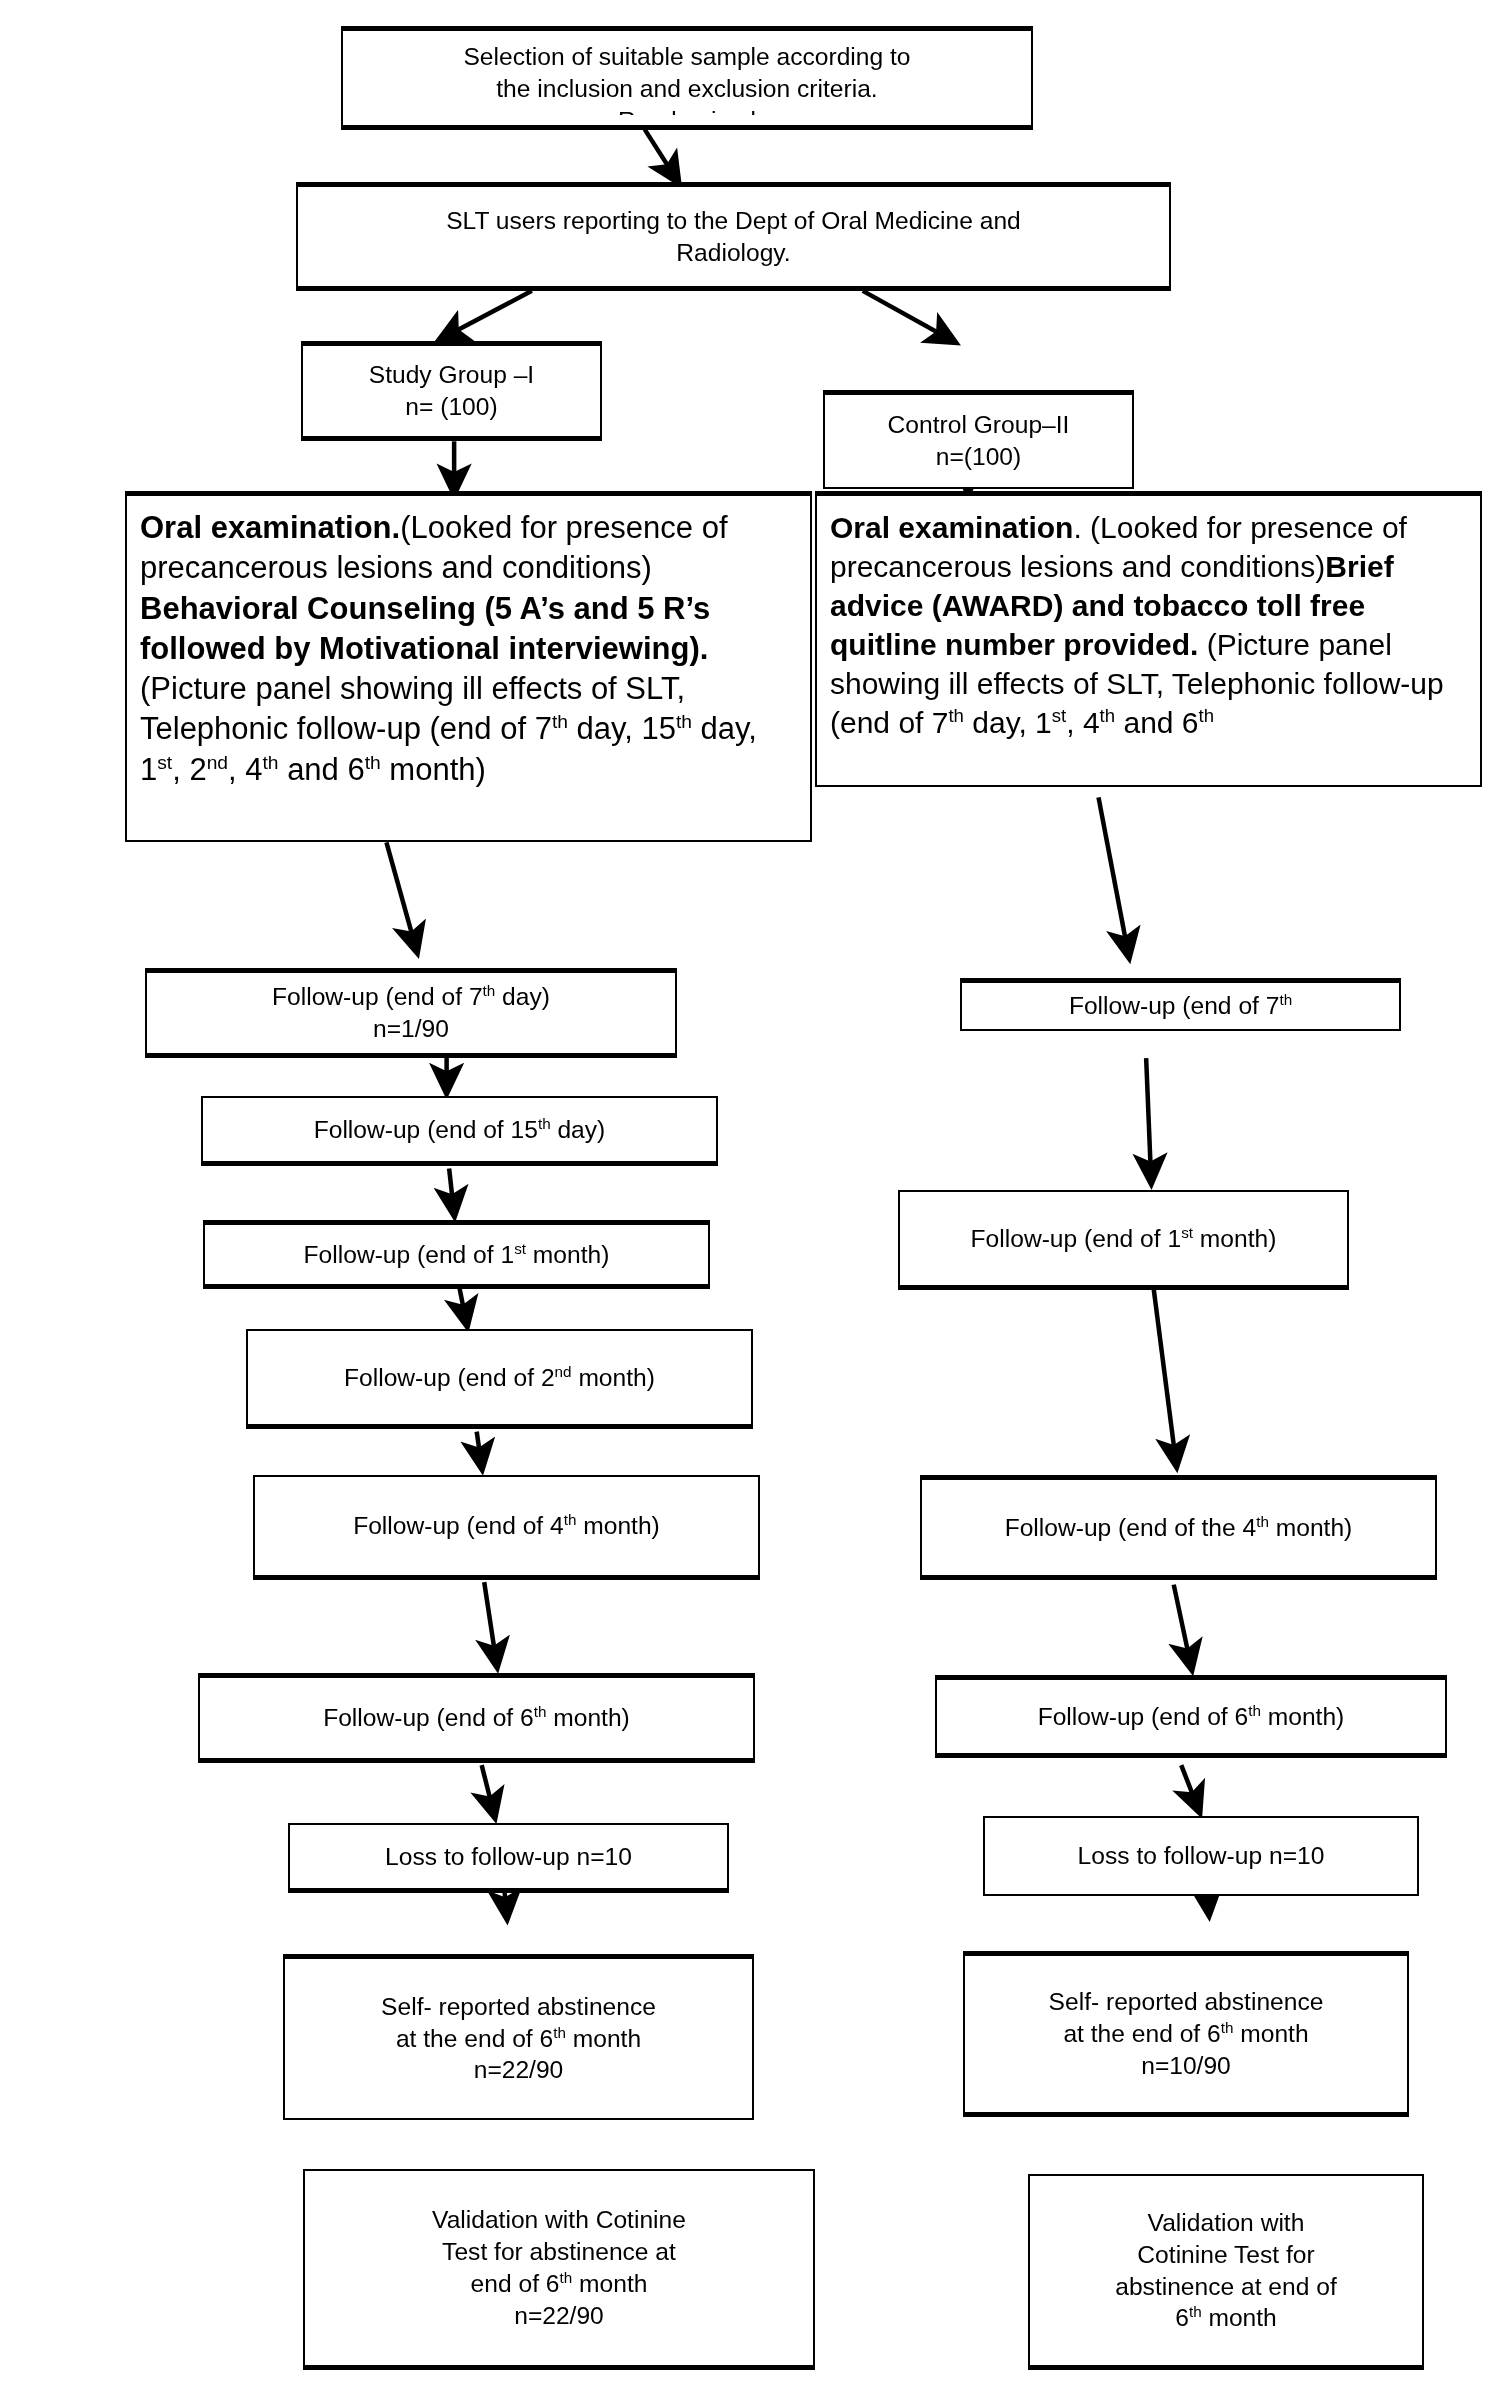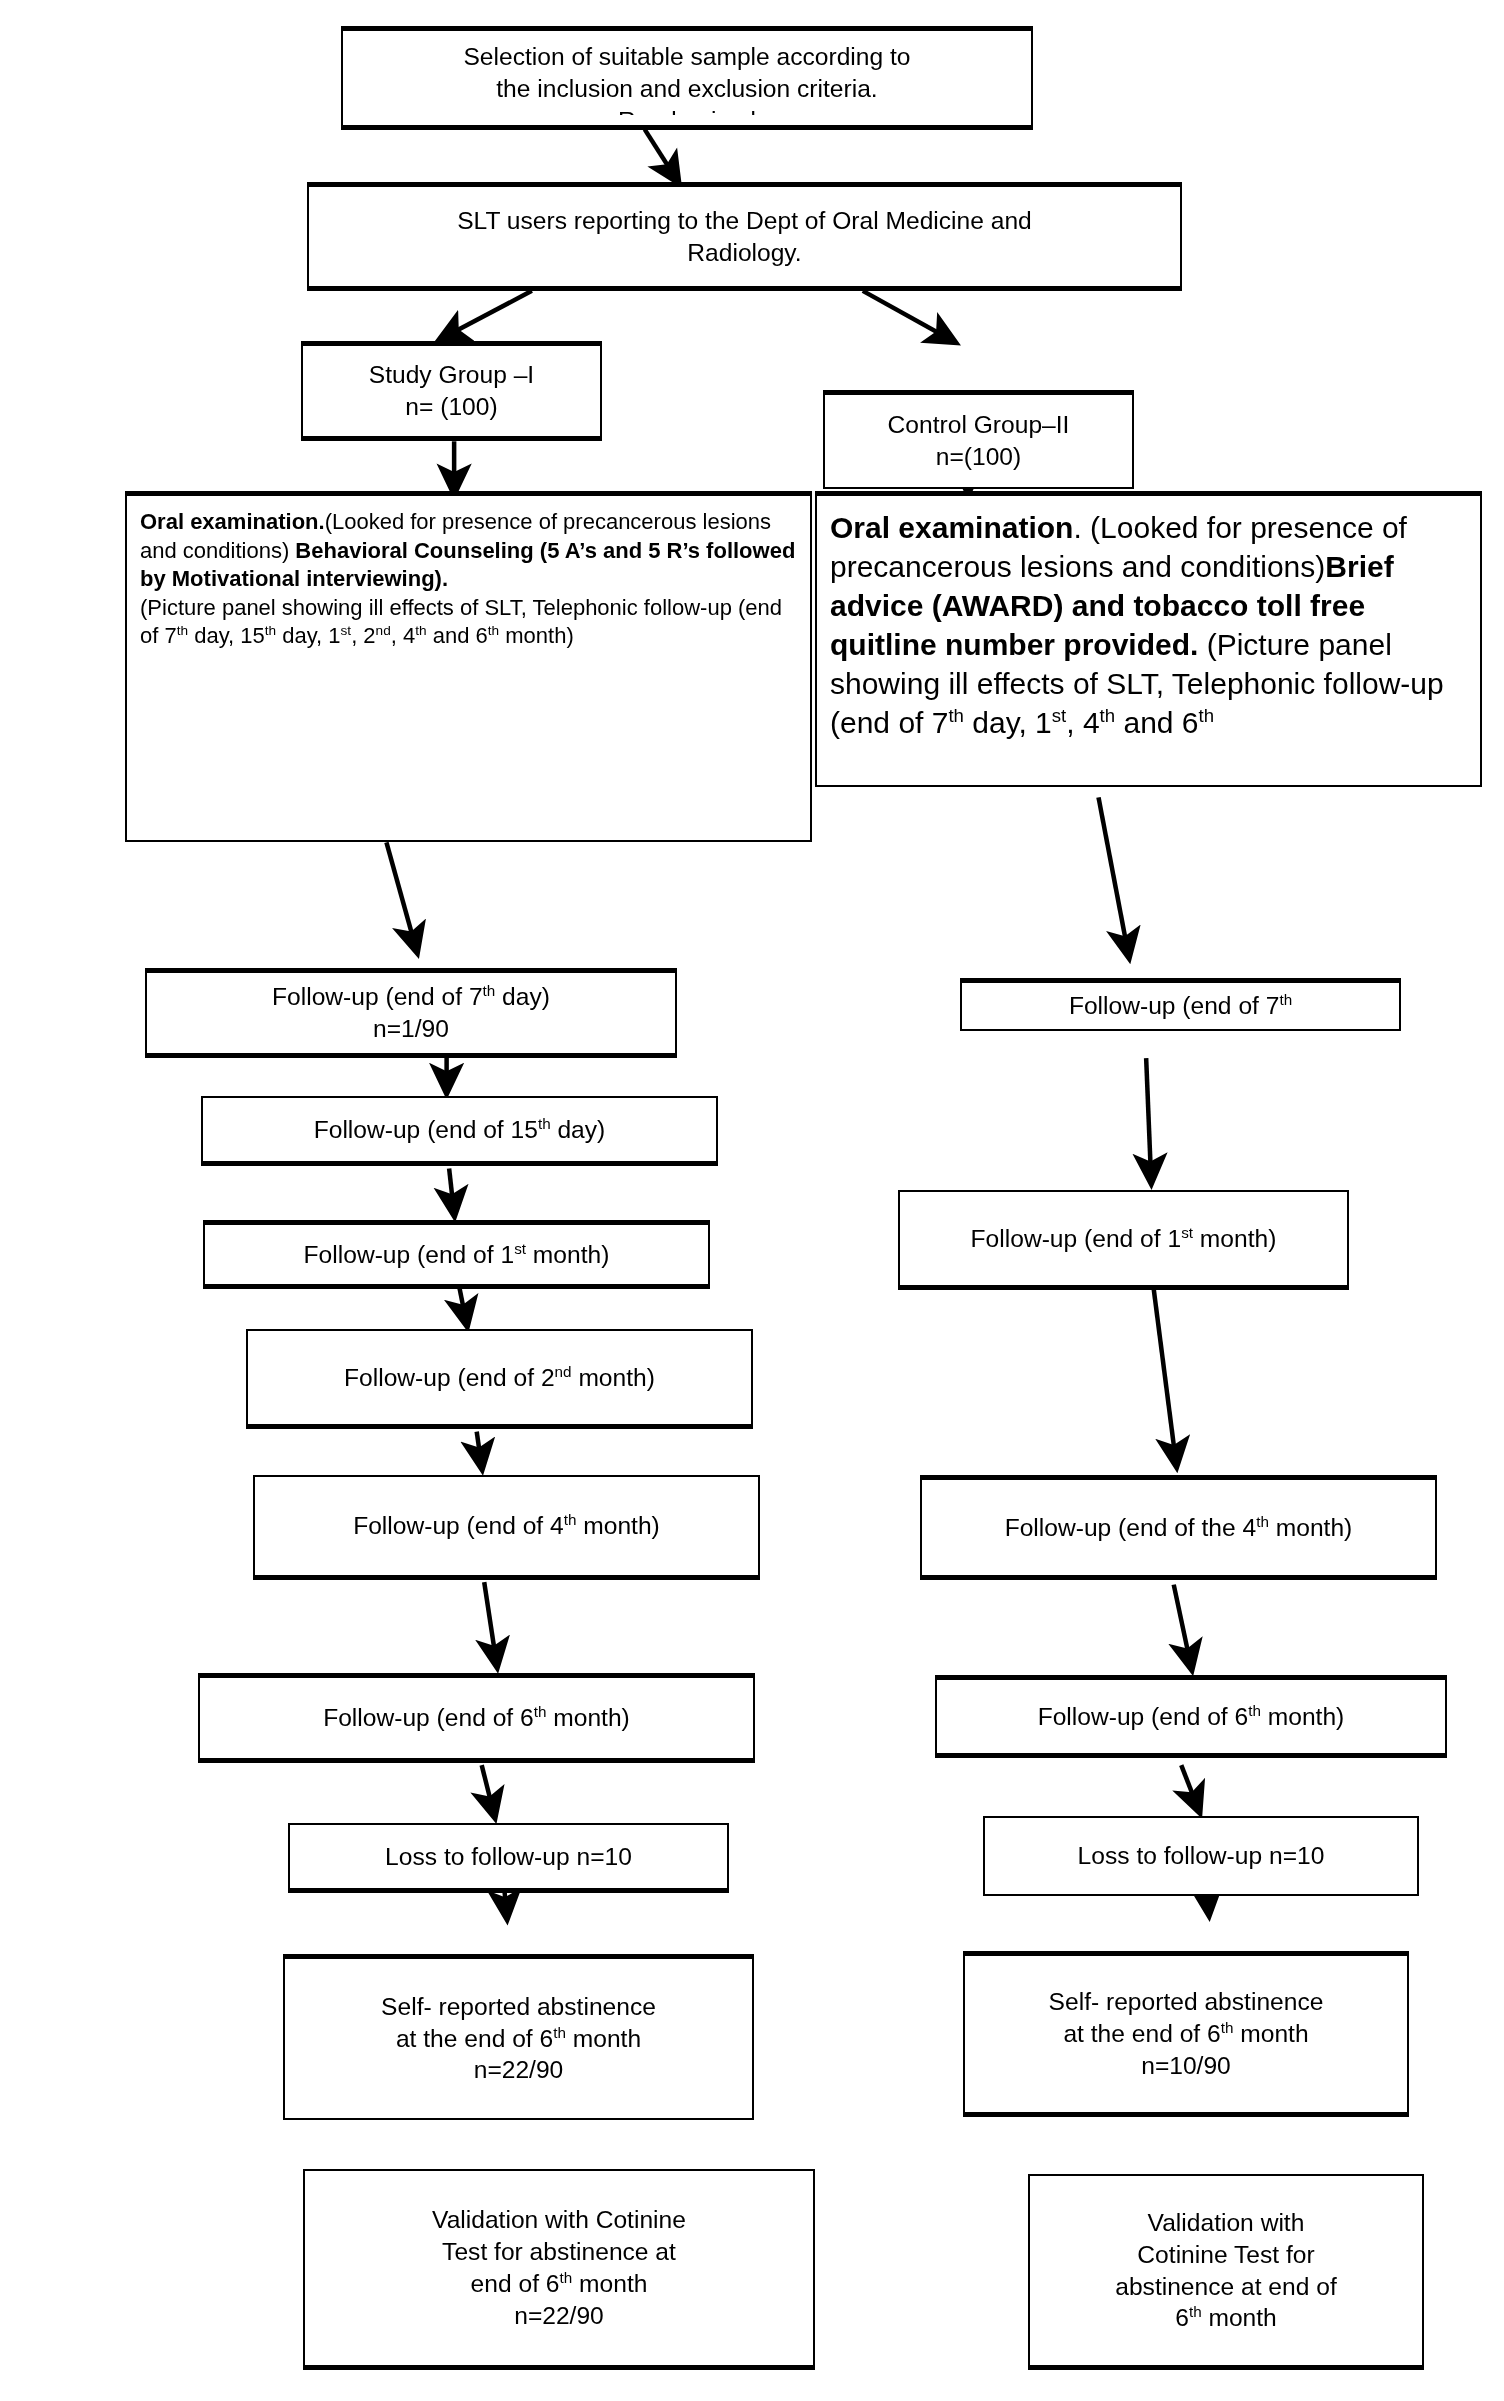--- a/index.html
+++ b/index.html
@@ -91,42 +91,42 @@
   </svg>
 
   <div class="node heavy" style="left:341px;top:26px;width:692px;height:104px;">
     <div class="txt">
       <span>Selection of suitable sample according to</span><br>
       <span>the inclusion and exclusion criteria.</span>
       <span class="clip-line">Randomized</span>
     </div>
   </div>
 
-  <div class="node heavy-top heavy-bot" style="left:307px;top:182px;width:875px;height:109px;">
+  <div class="node heavy-top heavy-bot" style="left:296px;top:182px;width:875px;height:109px;">
     <div class="txt">
       <span>SLT users reporting to the Dept of Oral Medicine and</span><br>
       <span>Radiology.</span>
     </div>
   </div>
 
   <div class="node heavy" style="left:301px;top:341px;width:301px;height:100px;">
     <div class="txt">
       <span>Study Group –I</span><br>
       <span>n= (100)</span>
     </div>
   </div>
 
   <div class="node heavy-top" style="left:823px;top:348px;width:311px;height:99px;margin-top:42px;">
     <div class="txt">
       <span>Control Group–II</span><br>
       <span>n=(100)</span>
     </div>
   </div>
 
-  <div class="node heavy-top left-align top-align" style="left:125px;top:491px;width:687px;height:351px;font-size:22px;padding:12px 13px;">
+  <div class="node heavy-top left-align top-align" style="left:125px;top:491px;width:687px;height:351px;font-size:31px;padding:12px 13px;">
     <div class="txt">
       <b>Oral examination.</b><span>(Looked for presence of precancerous lesions and conditions)</span>
       <b>Behavioral Counseling (5 A’s and 5 R’s followed by Motivational interviewing).</b><br>
       <span>(Picture panel showing ill effects of SLT, Telephonic follow-up (end of 7</span><sup>th</sup><span> day, 15</span><sup>th</sup><span> day, 1</span><sup>st</sup><span>, 2</span><sup>nd</sup><span>, 4</span><sup>th</sup><span> and 6</span><sup>th</sup><span> month)</span>
     </div>
   </div>
 
   <div class="node heavy-top left-align top-align" style="left:815px;top:491px;width:667px;height:296px;font-size:30px;padding:12px 13px;">
     <div class="txt">
       <b>Oral examination</b><span>. (Looked for presence of precancerous lesions and conditions)</span><b>Brief advice (AWARD) and tobacco toll free quitline number provided.</b><span> (Picture panel showing ill effects of SLT, Telephonic follow-up (end of 7</span><sup>th</sup><span> day, 1</span><sup>st</sup><span>, 4</span><sup>th</sup><span> and 6</span><sup>th</sup>

